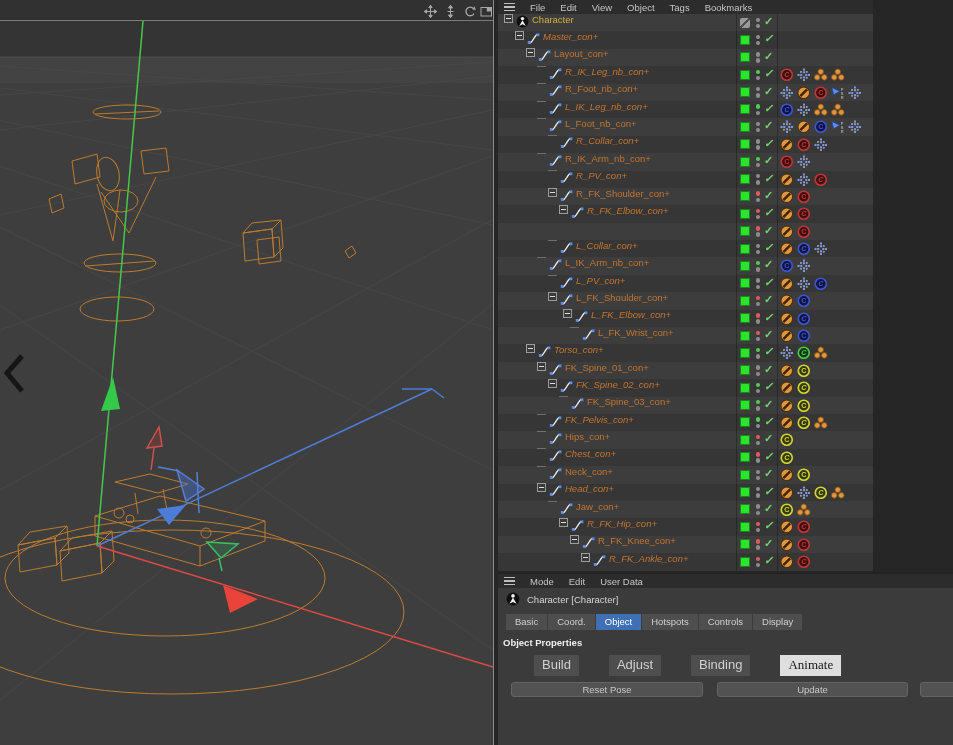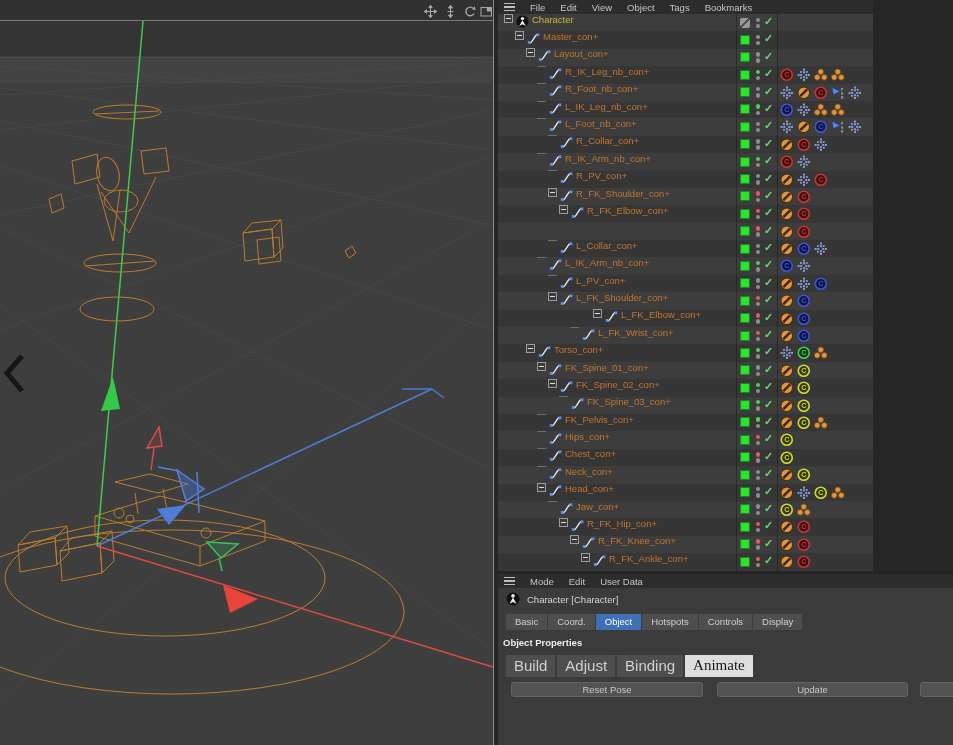--- a/index.html
+++ b/index.html
@@ -15,21 +15,21 @@
   #scene{position:absolute;left:0;top:0;}
 
   
   #om{position:absolute;left:498px;top:0;width:375px;height:571px;background:#383838;overflow:hidden;}
   .menubar{height:14px;background:#2c2c2c;display:flex;align-items:center;gap:15px;
            padding-left:6px;color:#c6c6c6;font-size:9.5px;}
   .hamb{display:inline-flex;flex-direction:column;gap:2px;width:11px;}
   .hamb i{height:1.5px;background:#bdbdbd;display:block;}
   .menu-item{cursor:pointer;white-space:nowrap;}
   .om-row{position:relative;height:17.4px;background:#3d3d3d;display:flex;align-items:center;}
-  .om-row.alt{background:#363636;}
+  .om-row.alt{background:#363636;font-style:italic;}
   .rowL{display:flex;align-items:flex-start;gap:3px;}
   .expbox{width:9px;height:9px;flex:none;display:inline-block;}
   .expbox svg{display:block;}
   .stub{width:9px;height:1px;background:#6f6f6f;flex:none;display:inline-block;}
   .obj-ic{width:13px;height:13px;flex:none;}
   .om-label{font-size:9.5px;color:#c5752f;white-space:nowrap;cursor:pointer;}
   .om-label.gold{color:#d2b13c;}
   .sq{position:absolute;left:242px;top:3.5px;width:10px;height:10px;border-radius:2px;}
   .sq.green{background:#2ee32e;box-shadow:inset 0 0 0 1px #17881a;}
   .sq.slashed{background:#9a9a9a;
@@ -47,21 +47,21 @@
   #am{position:absolute;left:498px;top:572px;width:455px;height:173px;background:#3b3b3b;
       border-top:2px solid #232323;overflow:hidden;}
   .am-obj{position:absolute;left:8px;top:18px;display:flex;align-items:center;gap:7px;
           color:#d6d6d6;font-size:9.5px;}
   .am-obj svg{width:14px;height:14px;}
   .tabs{position:absolute;left:8px;top:40px;display:flex;gap:1px;}
   .tab{background:#4e4e4e;color:#d0d0d0;font-size:9.5px;padding:2px 9px 3px;cursor:pointer;white-space:nowrap;}
   .tab.active{background:#3f6fb5;color:#ffffff;}
   .sec-title{position:absolute;left:5px;top:63px;color:#ededed;font-weight:bold;font-size:9.5px;}
   .modes{position:absolute;left:8px;top:81px;display:flex;gap:2px;}
-  .mode-btn{background:#4e4e4e;color:#d0d0d0;font-size:15px;padding:2px 8px 3px;cursor:pointer;}
+  .mode-btn{background:#4e4e4e;color:#d0d0d0;font-size:13px;padding:2px 8px 3px;cursor:pointer;margin-left:28px;}
   .mode-btn.active{background:#dedede;color:#161616;font-family:Liberation Serif, serif;}
   .action-btn{position:absolute;top:108px;height:13px;background:#525252;border:1px solid #646464;
           border-radius:3px;color:#c9c9c9;font-size:9.5px;text-align:center;line-height:13px;cursor:pointer;}
 </style>
 </head>
 <body>
 
 <div id="app">
 
   <div id="viewport">
@@ -910,21 +910,21 @@
             </span>
             <span class="tagw">
               <svg viewBox="0 0 13 13">
                 <circle cx="6.5" cy="6.5" r="5.3" fill="#0f1440" stroke="#3e55d4" stroke-width="1.6"></circle>
                 <text x="6.5" y="9" font-size="7" font-weight="bold" fill="#3e55d4" text-anchor="middle">C</text>
               </svg>
             </span>
           </span>
         </div>
         <div class="om-row alt">
-          <div class="rowL" style="padding-left:95px">
+          <div class="rowL" style="padding-left:65px">
             <span class="expbox">
               <svg width="9" height="9" viewBox="0 0 9 9">
                 <rect x="0.5" y="0.5" width="8" height="8" fill="#3a3a3a" stroke="#9c9c9c"></rect>
                 <line x1="2" y1="4.5" x2="7" y2="4.5" stroke="#dcdcdc"></line>
               </svg>
             </span>
             <span><svg class="obj-ic" viewBox="0 0 13 13">
                 <path d="M2,10.5 C4.5,13.5 8.5,0.5 11,3" fill="none" stroke="#ececec" stroke-width="1.3"></path>
                 <rect x="0.8" y="9" width="2.8" height="2.8" fill="#5b8dee"></rect>
                 <rect x="9.6" y="1.4" width="2.8" height="2.8" fill="#5b8dee"></rect>

